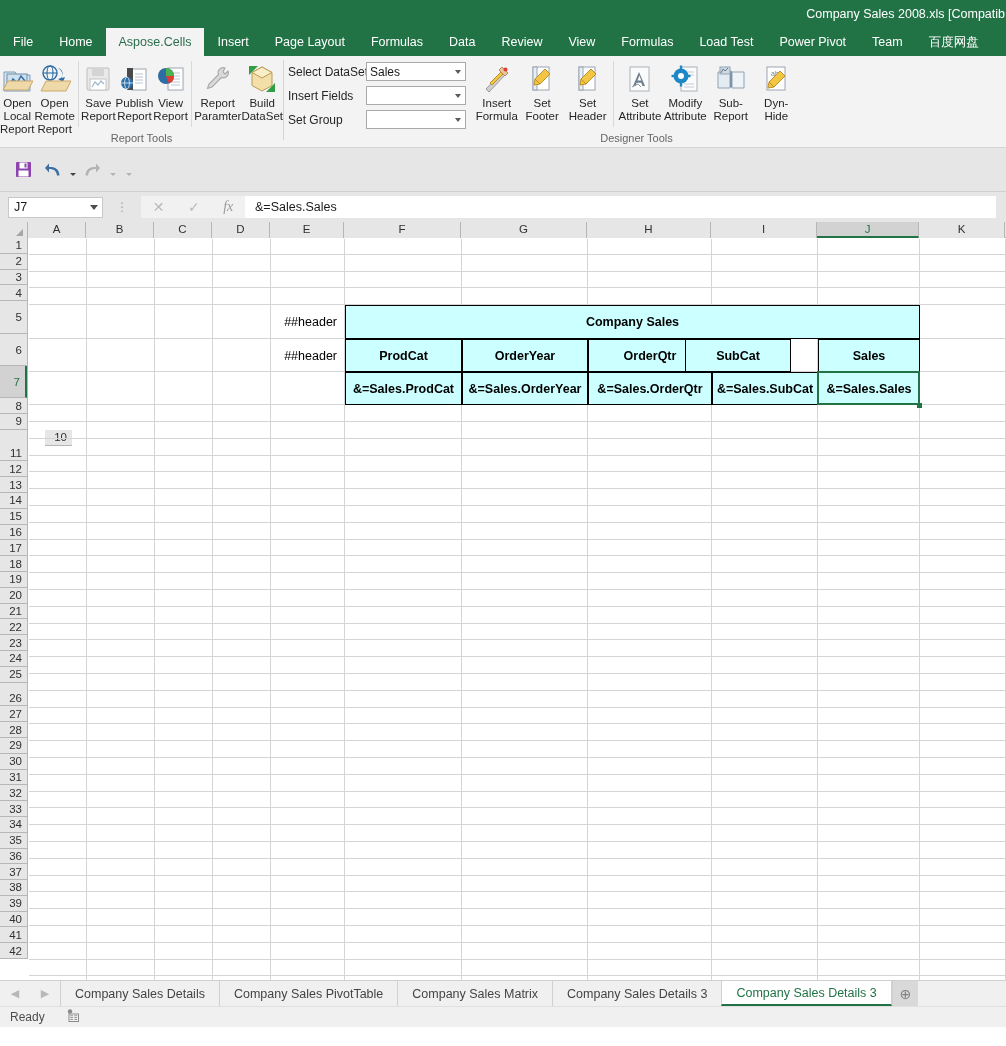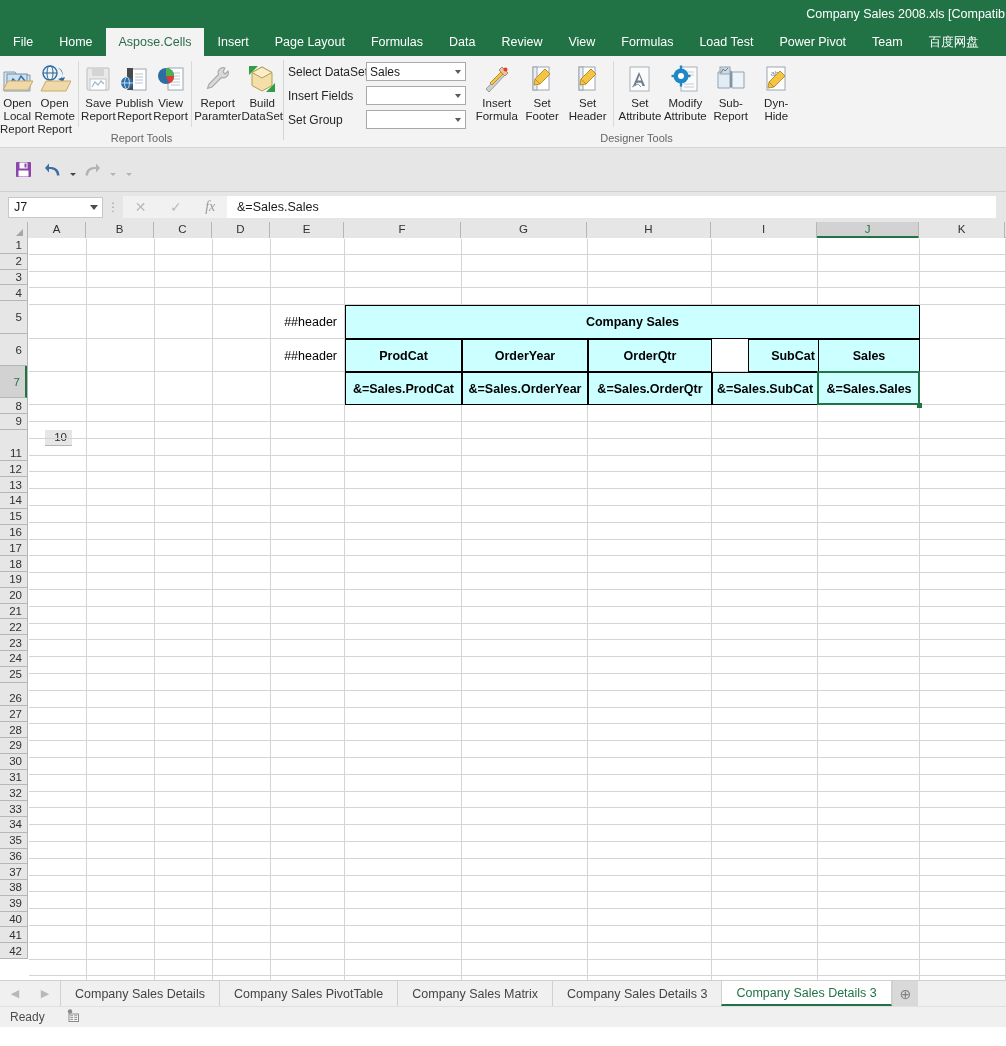--- a/index.html
+++ b/index.html
@@ -83,21 +83,21 @@
   #qat {
     height:44px; background:#e6e6e6; display:flex; align-items:center;
     padding-left:8px; border-bottom:1px solid #d0d0d0;
   }
   #qat .qbtn { width:30px; height:26px; display:flex; align-items:center; justify-content:center; cursor:default;}
   #qat .qsmallarrow { width:10px; display:flex; align-items:flex-end; justify-content:center; height:26px; padding-bottom:7px;}
   #qat .qsmallarrow:after{content:"";width:0;height:0;border-left:3px solid transparent;border-right:3px solid transparent;border-top:3.5px solid #444;}
   #qat .qsmallarrow.dim:after{border-top-color:#b5b5b5;}
 
   
-  #fbar { height:30px; background:#e6e6e6; display:flex; align-items:center; }
+  #fbar { height:30px; background:#e6e6e6; display:flex; align-items:center;gap:9px; }
   #namebox {
     margin-left:8px; width:95px; height:21px; background:#ffffff;
     border:1px solid #c8c8c8; display:flex; align-items:center; position:relative;
   }
   #namebox .nv { font-size:12.5px; color:#1a1a1a; padding-left:5px; flex:1; }
   #namebox .narrow { width:16px; display:flex; align-items:center; justify-content:center;}
   #namebox .narrow:after{content:"";width:0;height:0;border-left:4px solid transparent;border-right:4px solid transparent;border-top:5px solid #4d4d4d;}
   #fbar .dots { width:20px; text-align:center; color:#a0a0a0; font-size:12px; letter-spacing:0; }
   #fbwrap { display:flex; align-items:center; flex:1; }
   #fbbtns { width:104px; height:22px; background:#f1f1f1; display:flex; align-items:center; justify-content:space-around; }
@@ -590,21 +590,21 @@
       <div class="gline-h" style="top: 686px; width: 977px;"></div>
       <div class="gline-h" style="top: 702.8px; width: 977px;"></div>
       <div class="gline-h" style="top: 719.6px; width: 977px;"></div>
       <div class="gline-h" style="top: 736.4px; width: 977px;"></div>
       <div class="hdrtag" style="left: 242px; top: 66.2px; width: 66px; height: 34px;">##header</div>
       <div class="hdrtag" style="left: 242px; top: 100.2px; width: 66px; height: 33px;">##header</div>
       <div class="tblcell" style="left: 316px; top: 66.2px; width: 575px; height: 34px;">Company Sales</div>
       <div class="tblcell" style="left: 316px; top: 100.2px; width: 117px; height: 33px;">ProdCat</div>
       <div class="tblcell" style="left: 433px; top: 100.2px; width: 126px; height: 33px;">OrderYear</div>
       <div class="tblcell" style="left: 559px; top: 100.2px; width: 124px; height: 33px;">OrderQtr</div>
-      <div class="tblcell" style="left: 719px; top: 100.2px; width: 90px; height: 33px;">SubCat</div>
+      <div class="tblcell" style="left: 656px; top: 100.2px; width: 106px; height: 33px;">SubCat</div>
       <div class="tblcell" style="left: 789px; top: 100.2px; width: 102px; height: 33px;">Sales</div>
       <div class="tblcell" style="left: 316px; top: 133.2px; width: 117px; height: 33px; font-size: 12.5px;">&amp;=Sales.ProdCat</div>
       <div class="tblcell" style="left: 433px; top: 133.2px; width: 126px; height: 33px; font-size: 12.5px;">&amp;=Sales.OrderYear</div>
       <div class="tblcell" style="left: 559px; top: 133.2px; width: 124px; height: 33px; font-size: 12.5px;">&amp;=Sales.OrderQtr</div>
       <div class="tblcell" style="left: 683px; top: 133.2px; width: 106px; height: 33px; font-size: 12.5px;">&amp;=Sales.SubCat</div>
       <div class="tblcell" style="left: 789px; top: 133.2px; width: 102px; height: 33px; font-size: 12.5px;">&amp;=Sales.Sales</div>
       <div id="selbox" style="left: 788px; top: 132.2px; width: 103px; height: 34px;"></div>
       <div id="selhandle" style="left: 888px; top: 164.2px;"></div>
     </div>
 </div>

